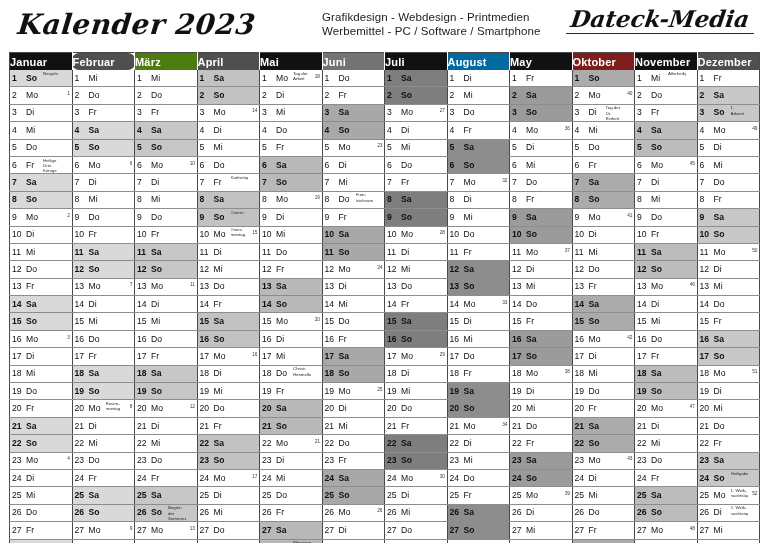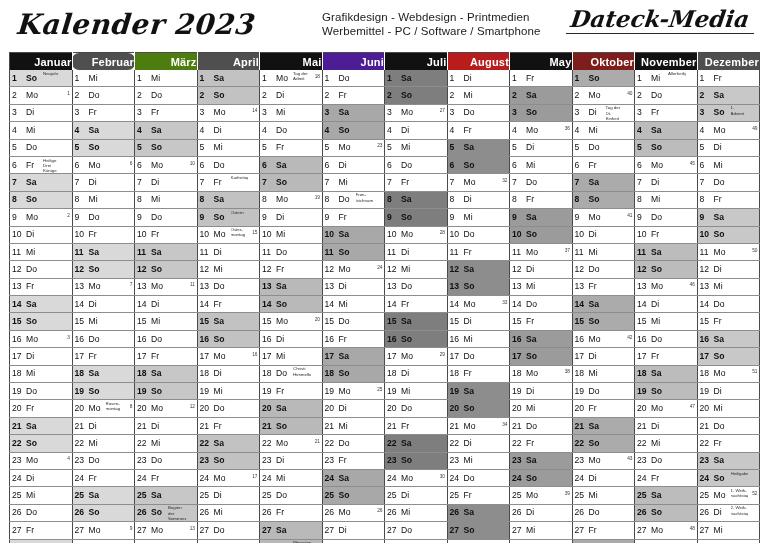--- a/index.html
+++ b/index.html
@@ -46,21 +46,21 @@
   
   .cal{
     position:absolute;left:9px;top:52px;width:750px;
     border-collapse:collapse;table-layout:fixed;
     border:1px solid #4a4a4a;
   }
   .cal col{width:62.5px;}
   .cal th{
     height:17px;padding:0;
     font-size:11px;font-weight:700;color:#ffffff;
-    text-align:right;vertical-align:middle;
+    text-align:left;vertical-align:middle;
     border-right:1px solid #ffffff;
     letter-spacing:0.2px;
     margin-top:27px;
   }
   .cal th:last-child{border-right:none;}
   .cal td{
     height:16.4px;padding:0;
     border:1px solid #8d8d8d;
     border-left:none;border-top:none;
     vertical-align:middle;
@@ -127,23 +127,23 @@
         <col>
         <col>
       </colgroup>
     <thead>
       <tr id="month-header-row">
           <th style="background: rgb(17, 17, 17);">Januar</th>
           <th style="background: rgb(79, 79, 79); border-radius: 7px;">Februar</th>
           <th style="background: #4d7c0f;">März</th>
           <th style="background: rgb(79, 79, 79);">April</th>
           <th style="background: rgb(17, 17, 17);">Mai</th>
-          <th style="background: #4c1d95;">Juni</th>
+          <th style="background: #737373;">Juni</th>
           <th style="background: rgb(17, 17, 17);">Juli</th>
-          <th style="background: #b91c1c;">August</th>
+          <th style="background: #0369a1;">August</th>
           <th style="background: rgb(17, 17, 17);">May</th>
           <th style="background: #7f1d1d;">Oktober</th>
           <th style="background: rgb(17, 17, 17);">November</th>
           <th style="background: rgb(79, 79, 79);">Dezember</th>
         </tr>
     </thead>
     <tbody id="cal-body">
         <tr>
           <td class="sep we" style="background: rgb(217, 217, 217);">
             <span class="cell">

